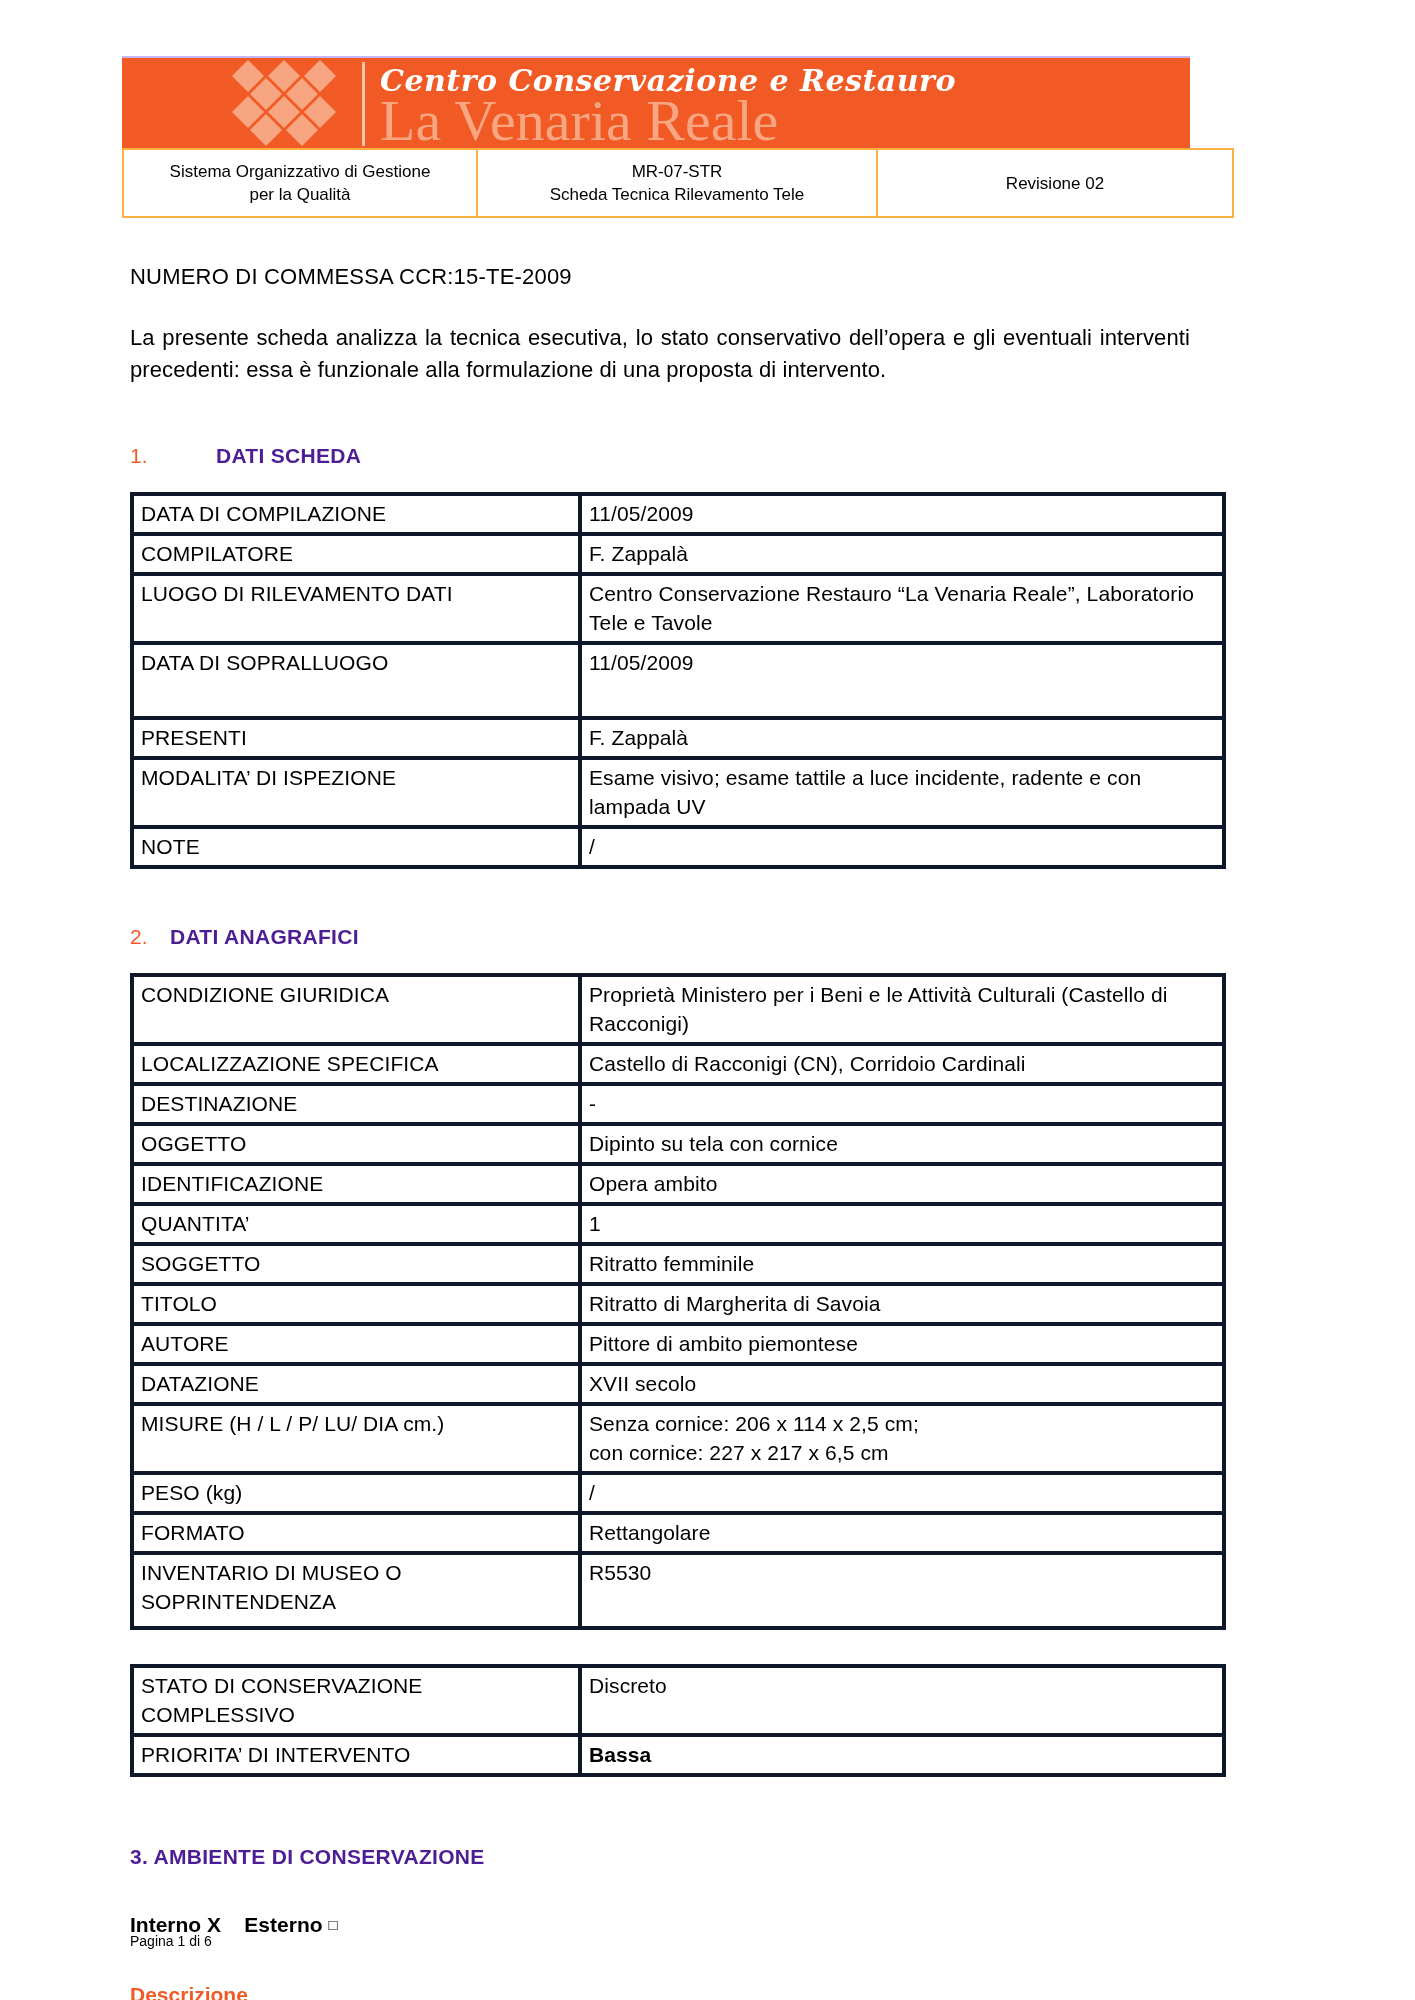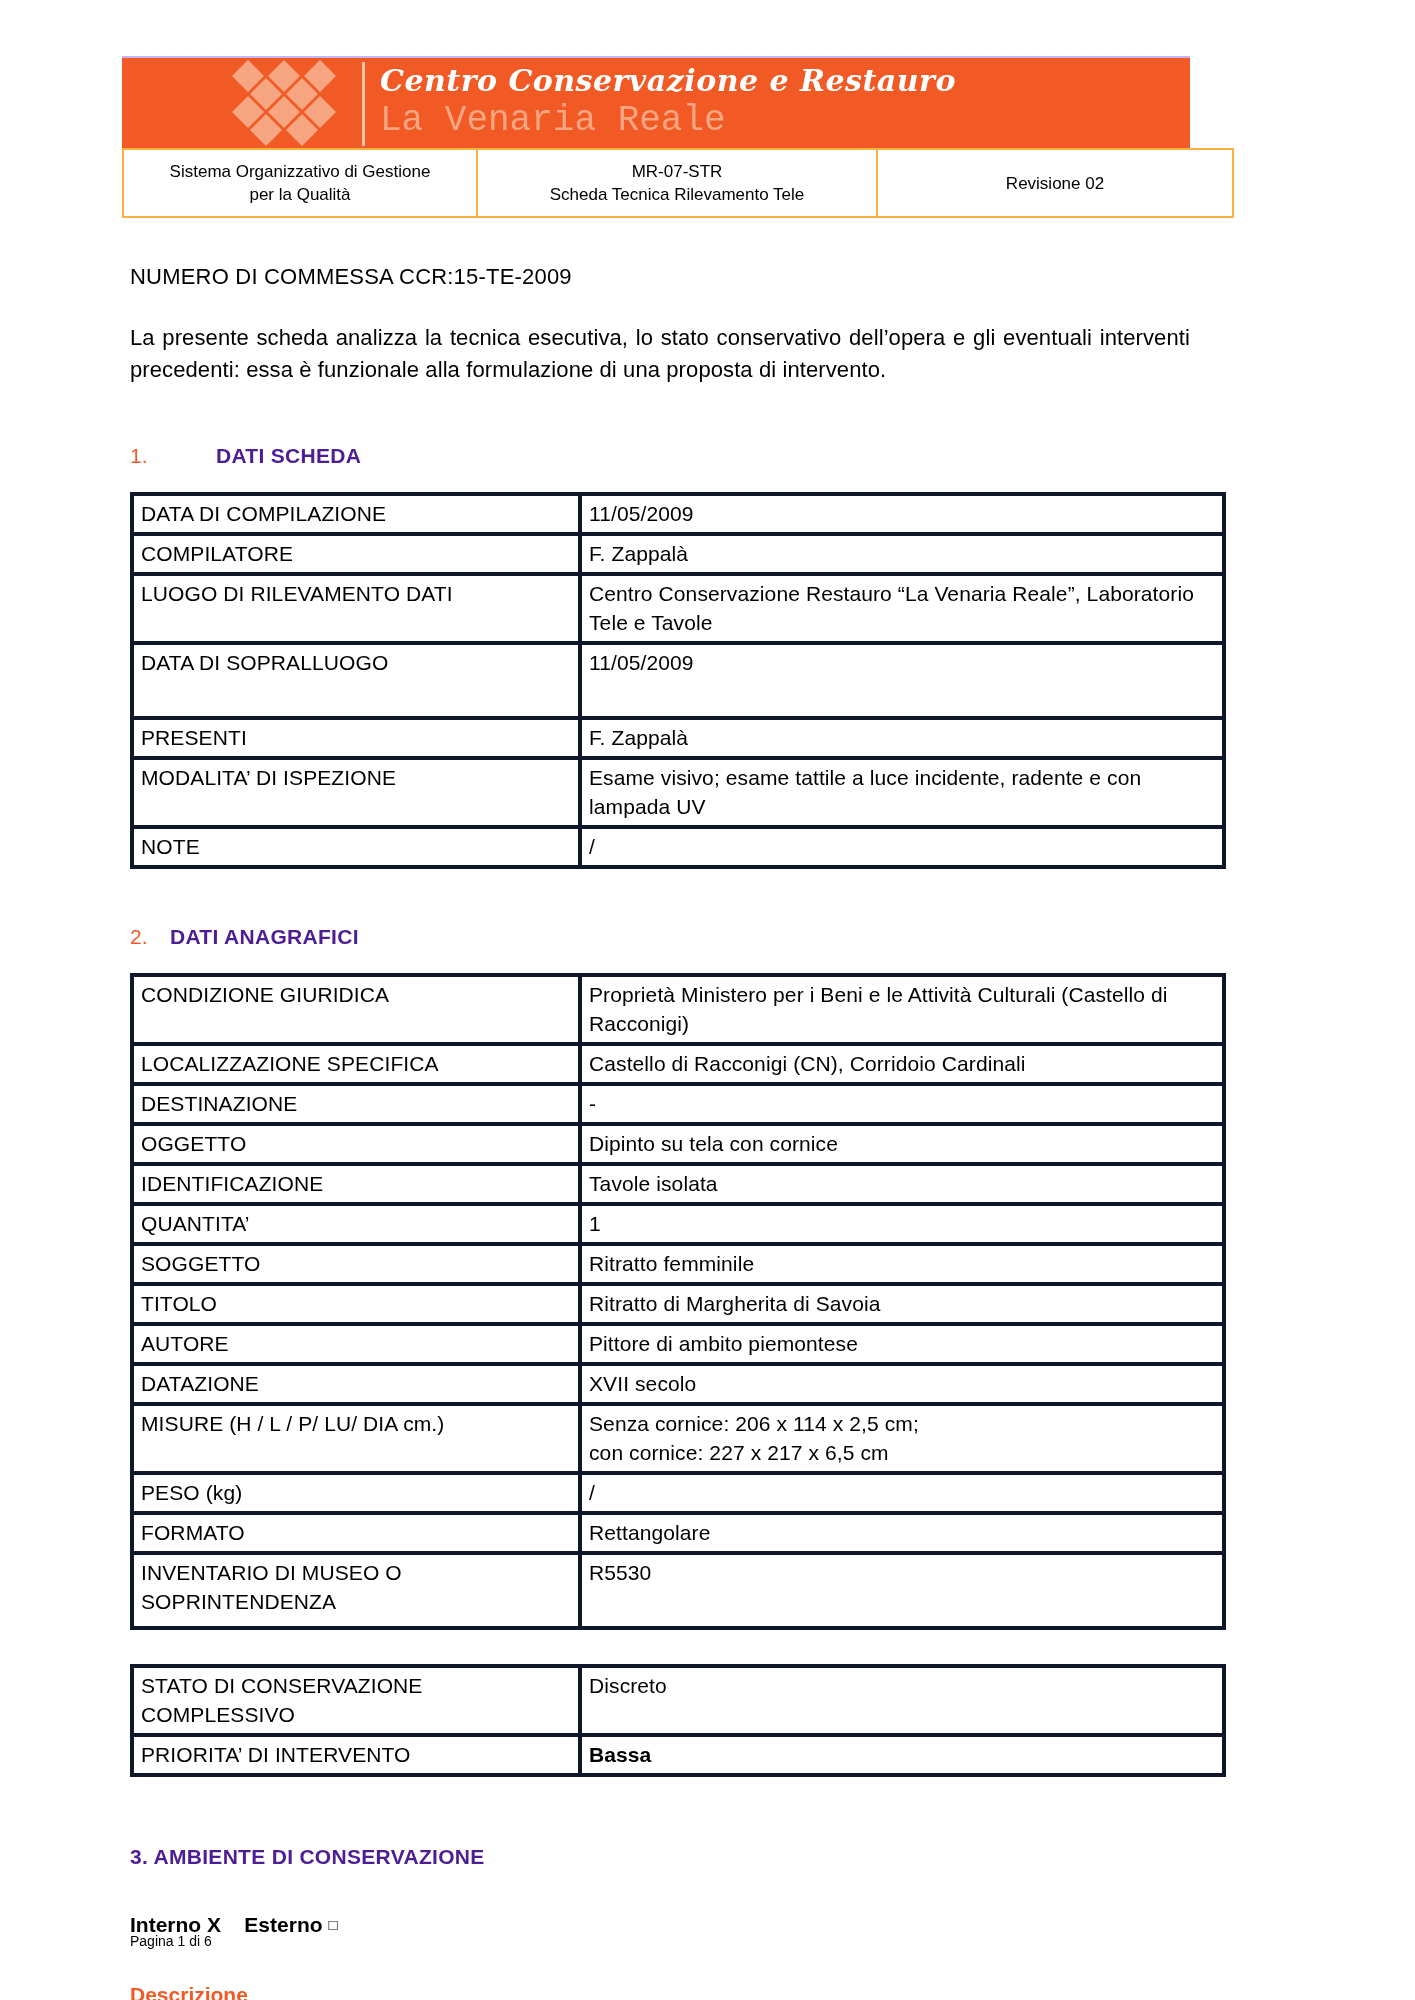--- a/index.html
+++ b/index.html
@@ -64,22 +64,22 @@
     font-style: italic;
     font-weight: bold;
     font-size: 30px;
     color: #ffffff;
     letter-spacing: 0.5px;
     line-height: 38px;
     padding-top: 4px;
     white-space: nowrap;
   }
   .banner-line2 {
-    font-family: Liberation Mono, monospace;
-    font-size: 36px;
+    font-family: Liberation Serif, serif;
+    font-size: 58px;
     color: #f7a681;
     line-height: 46px;
     white-space: nowrap;
     margin-top: -2px;
   }
 
   
   table.hdr {
     border-collapse: collapse;
     width: 1068px;
@@ -297,21 +297,21 @@
       <tr>
         <td class="k">DESTINAZIONE</td>
         <td class="v">-</td>
       </tr>
       <tr>
         <td class="k">OGGETTO</td>
         <td class="v">Dipinto su tela con cornice</td>
       </tr>
       <tr>
         <td class="k">IDENTIFICAZIONE</td>
-        <td class="v">Tavole isolata</td>
+        <td class="v">Opera ambito</td>
       </tr>
       <tr>
         <td class="k">QUANTITA’</td>
         <td class="v">1</td>
       </tr>
       <tr>
         <td class="k">SOGGETTO</td>
         <td class="v">Ritratto femminile</td>
       </tr>
       <tr>

